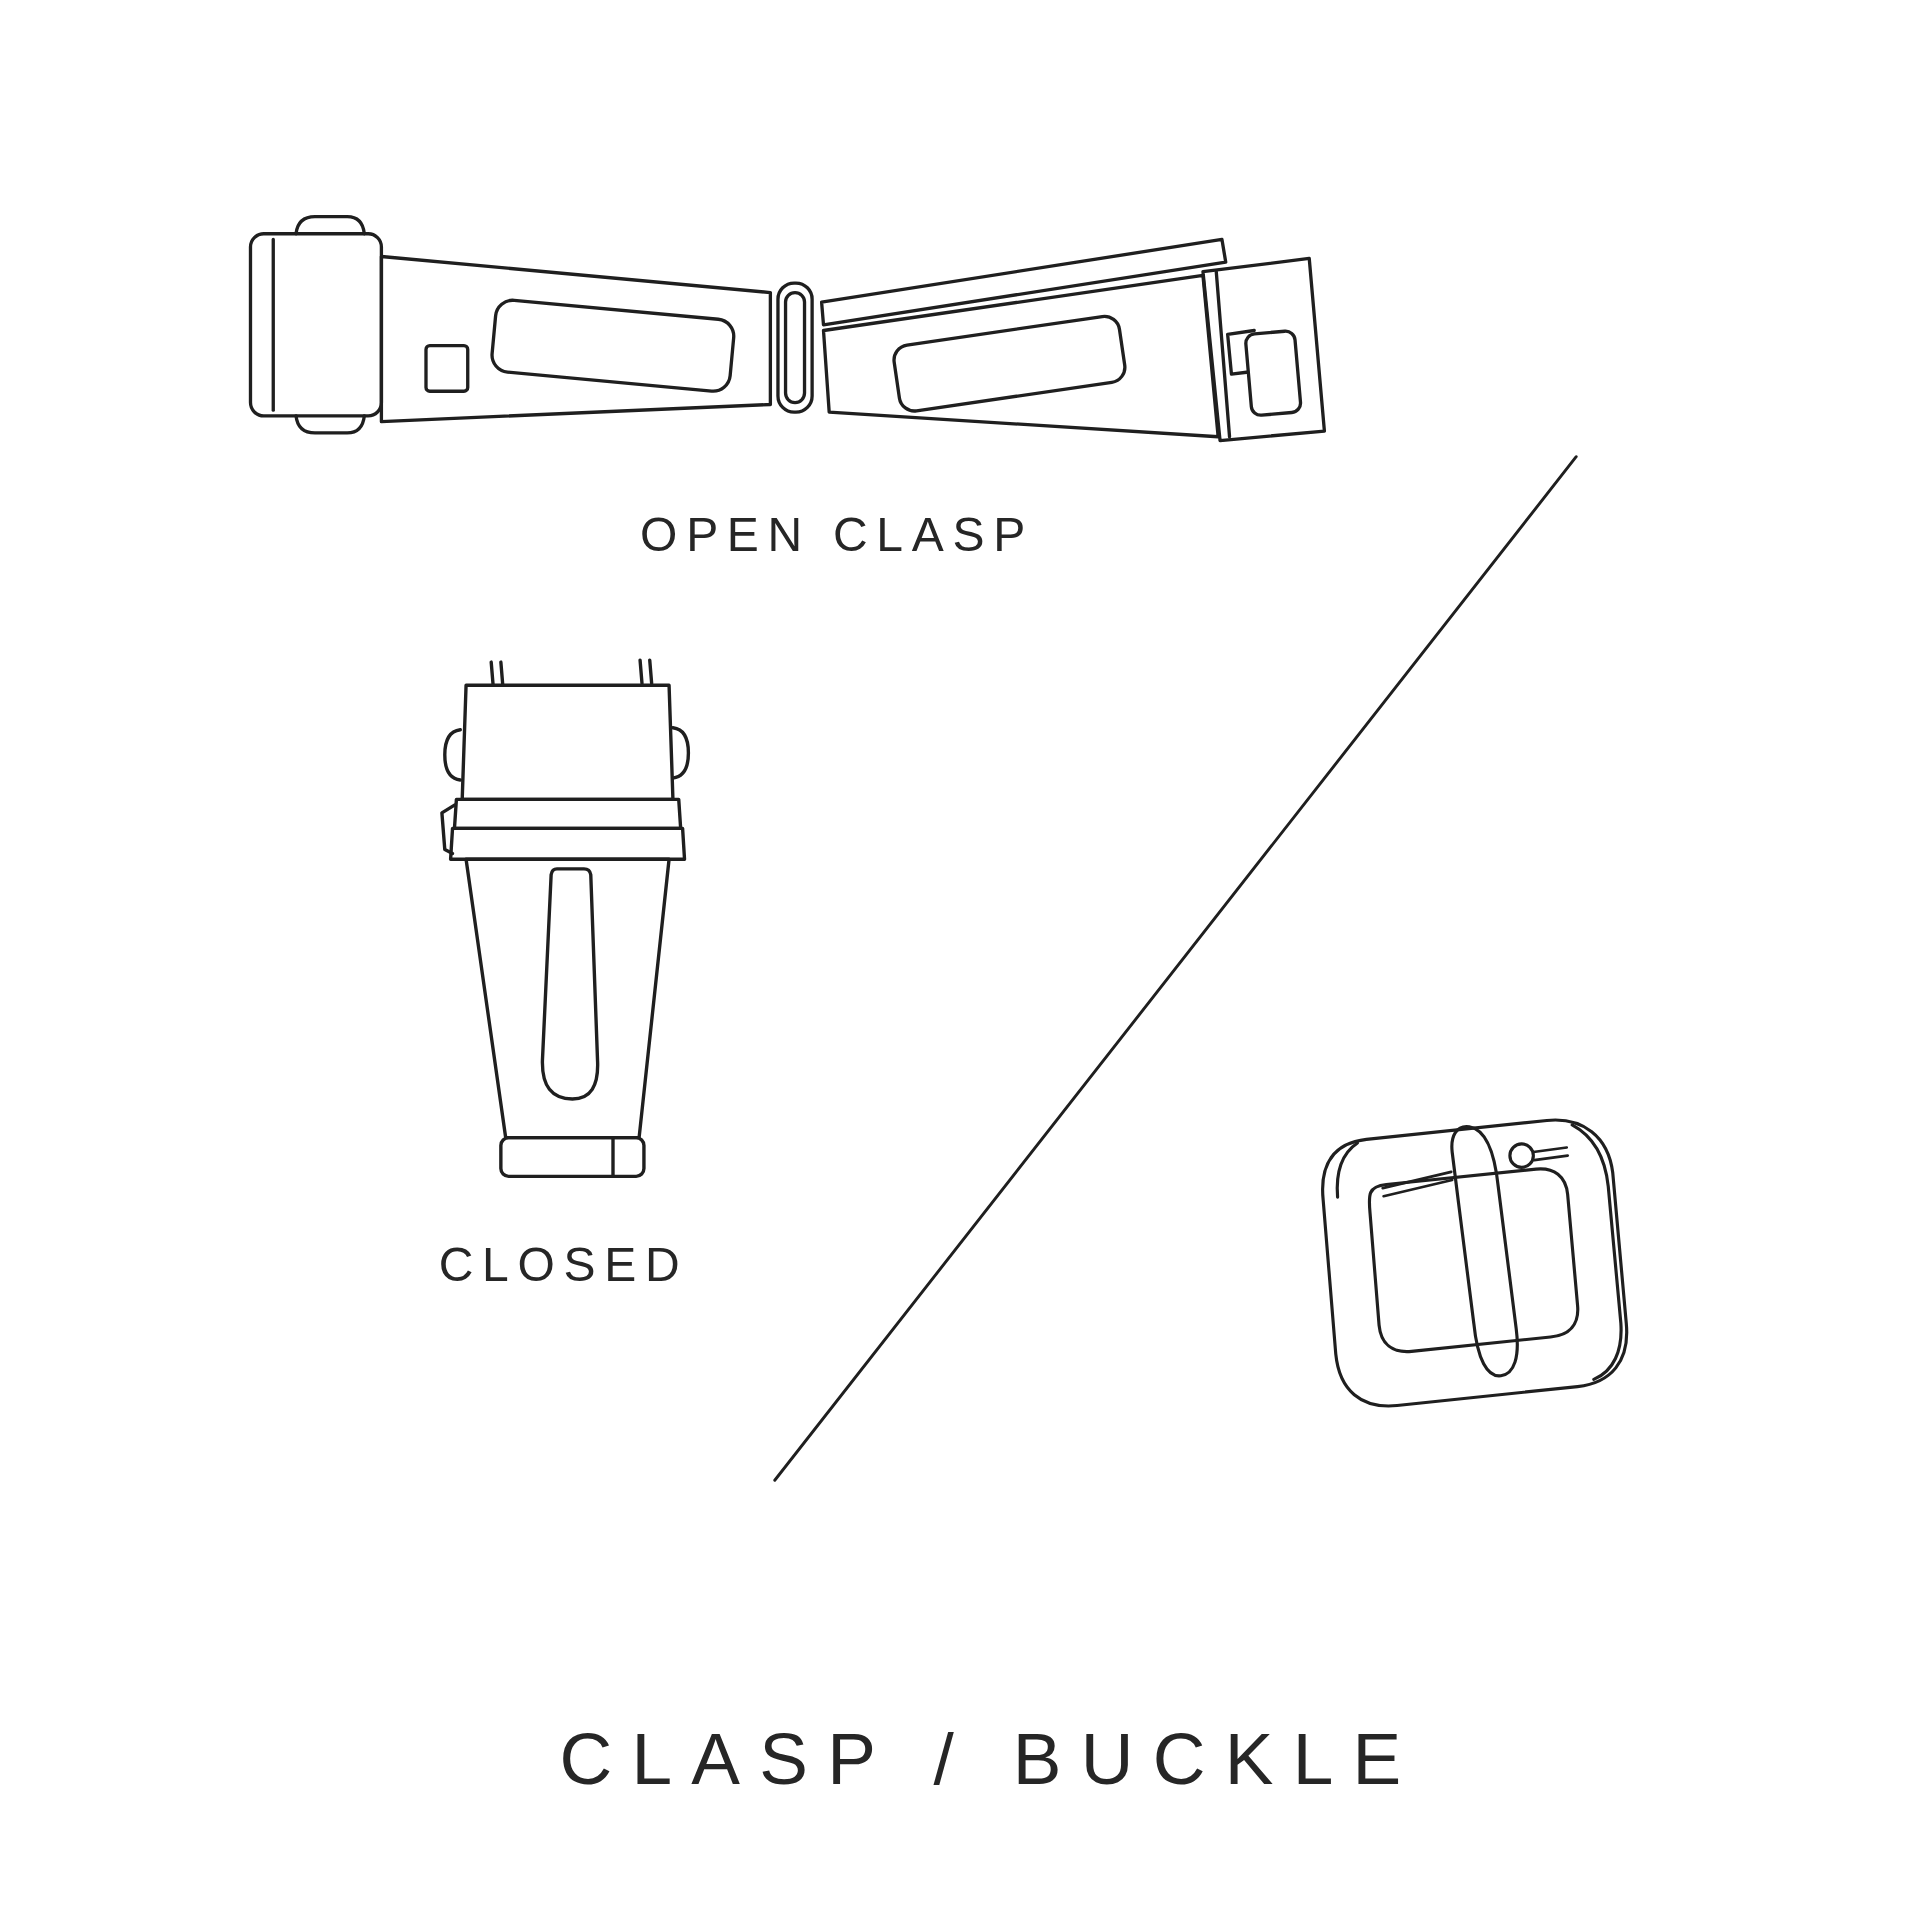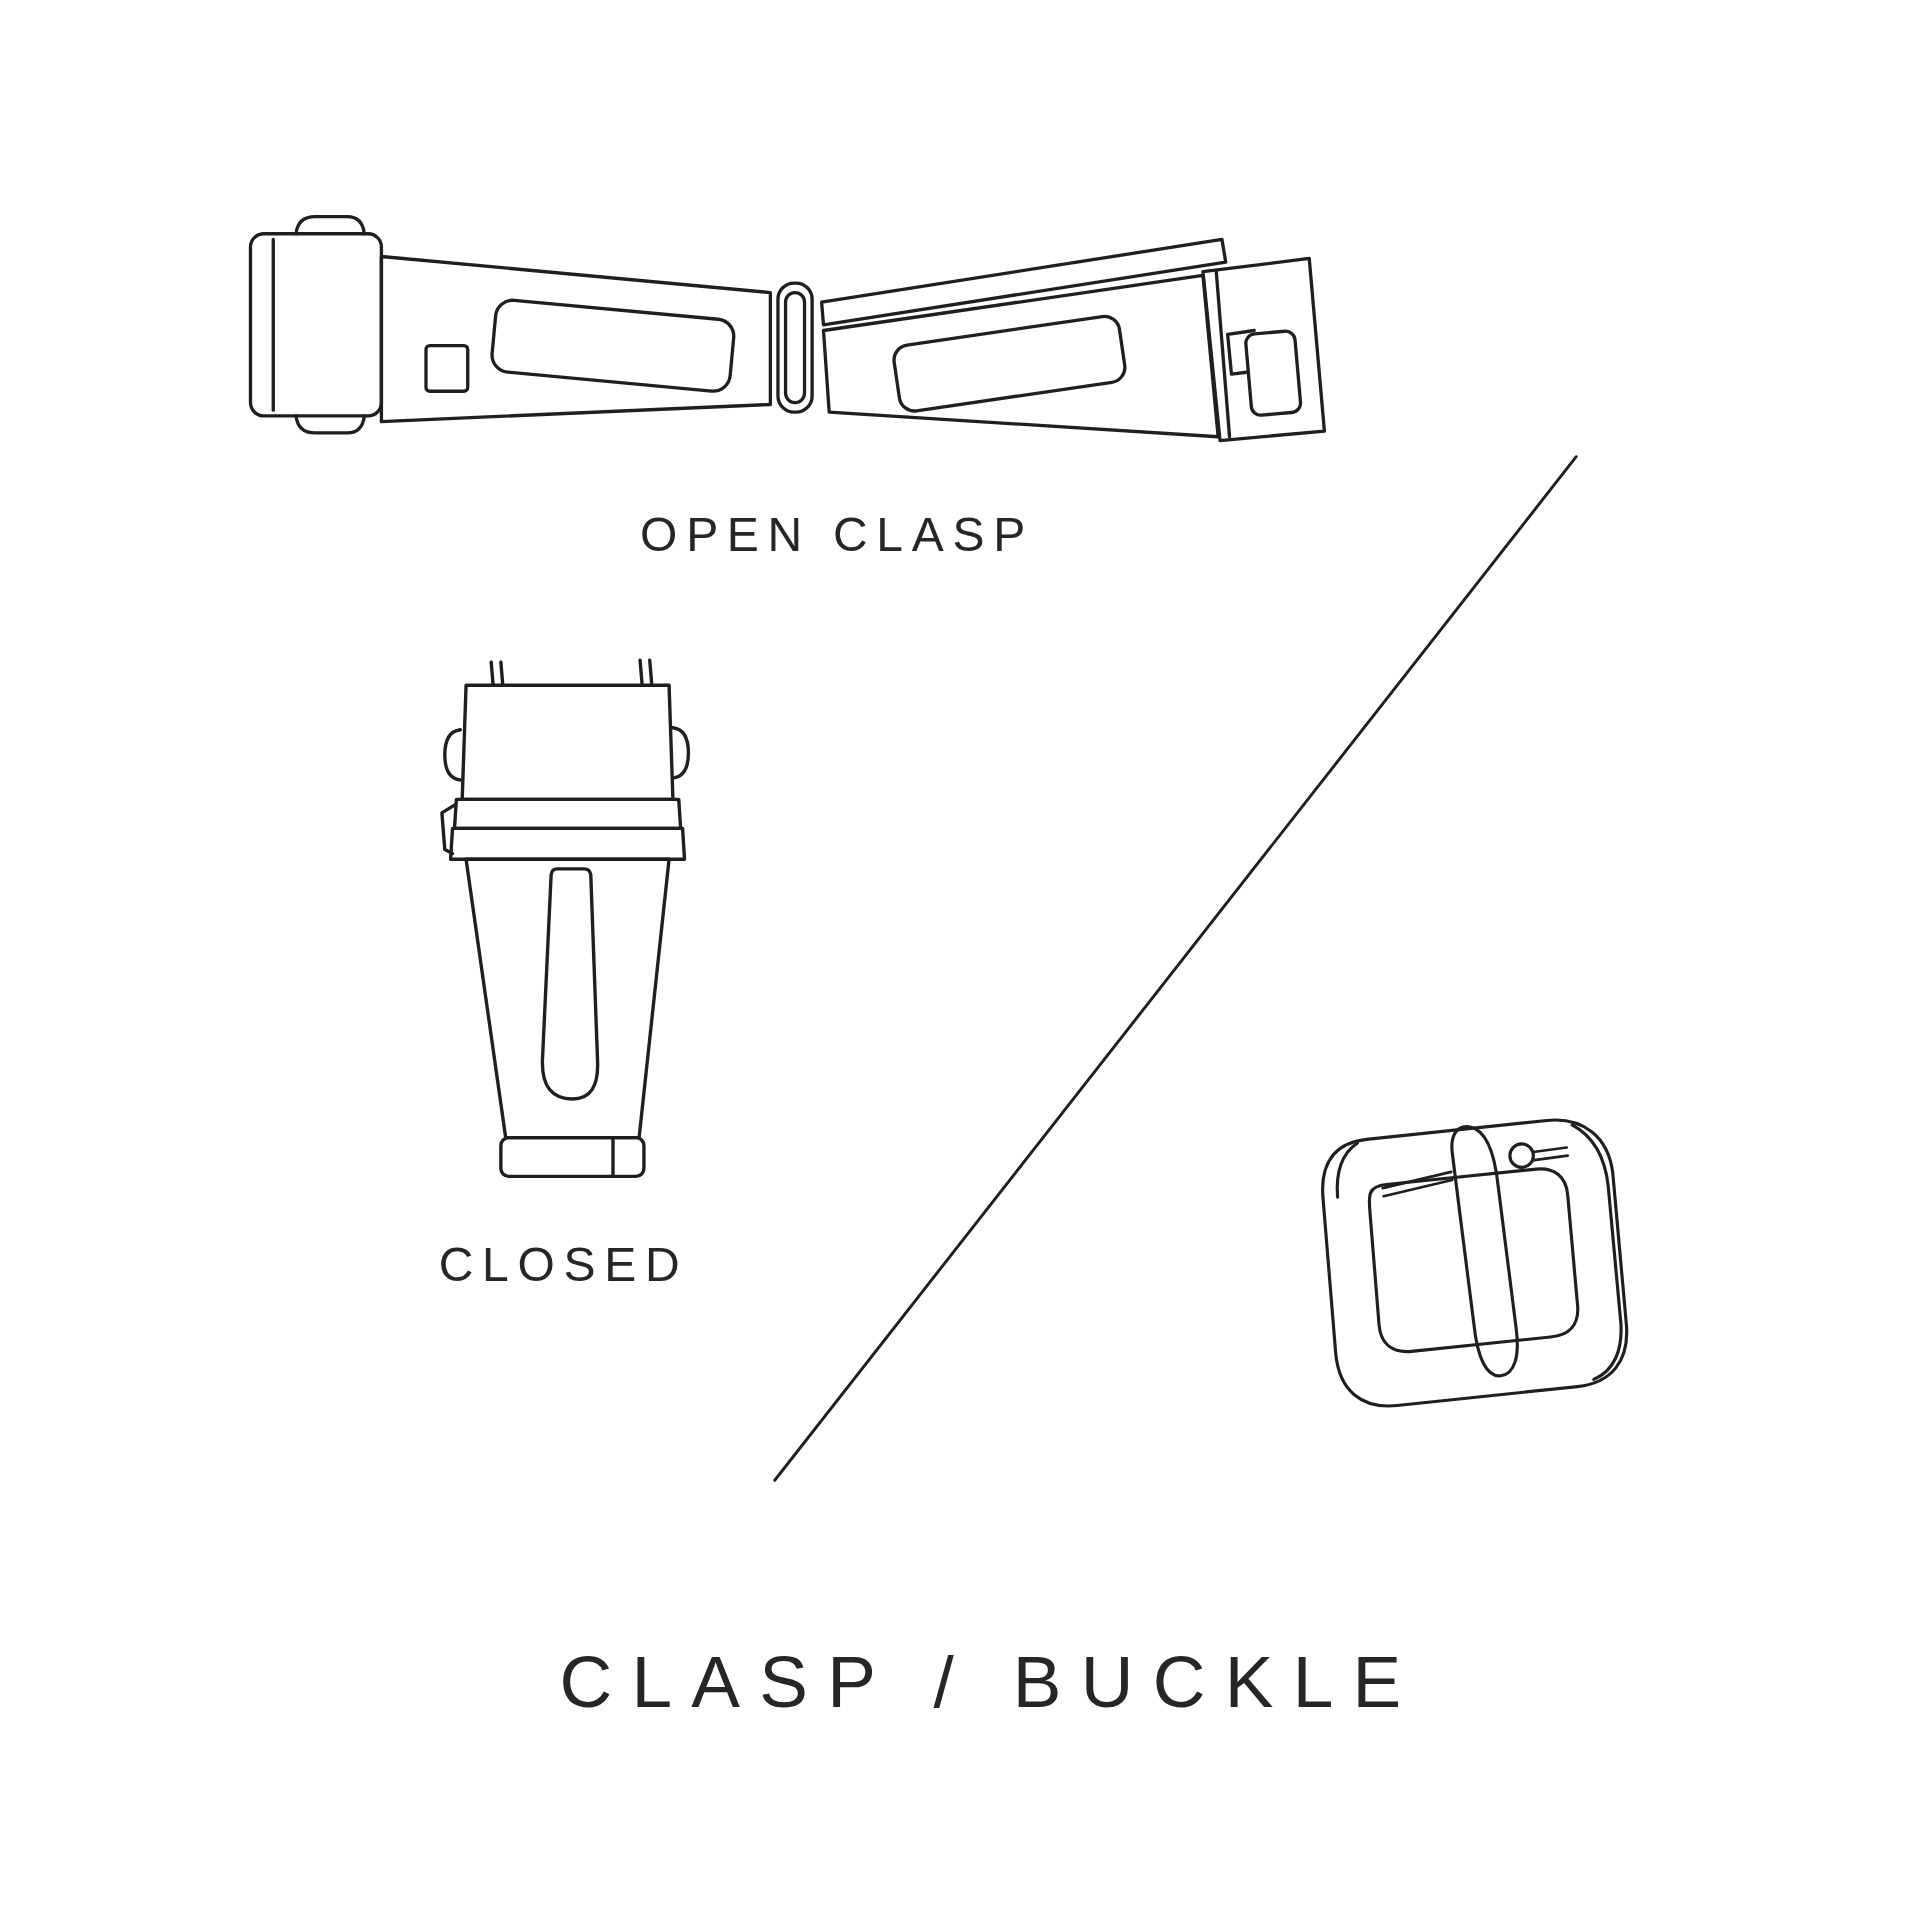--- a/index.html
+++ b/index.html
@@ -112,16 +112,16 @@
     <path d="M 232,34 C 218,32 211,44 213,62 L 220,118 L 237,252 C 241,292 252,312 267,310 C 282,308 288,289 284,258 L 264,100 C 260,62 250,37 232,34 Z"></path>
 
     <circle cx="290" cy="66" r="13"></circle>
 
     <path class="thin" d="M 136,102 L 212,84"></path>
     <path class="thin" d="M 137,111 L 213,93"></path>
     <path class="thin" d="M 303,62 L 340,57"></path>
     <path class="thin" d="M 304,71 L 341,66"></path>
   </svg>
 
-  <div class="abs title" style="left:290px; top:1640px; width:1352px;">CLASP / BUCKLE</div>
+  <div class="abs title" style="left:290px; top:1717px; width:1352px;">CLASP / BUCKLE</div>
 
 </div>
 
 
 </body></html>

